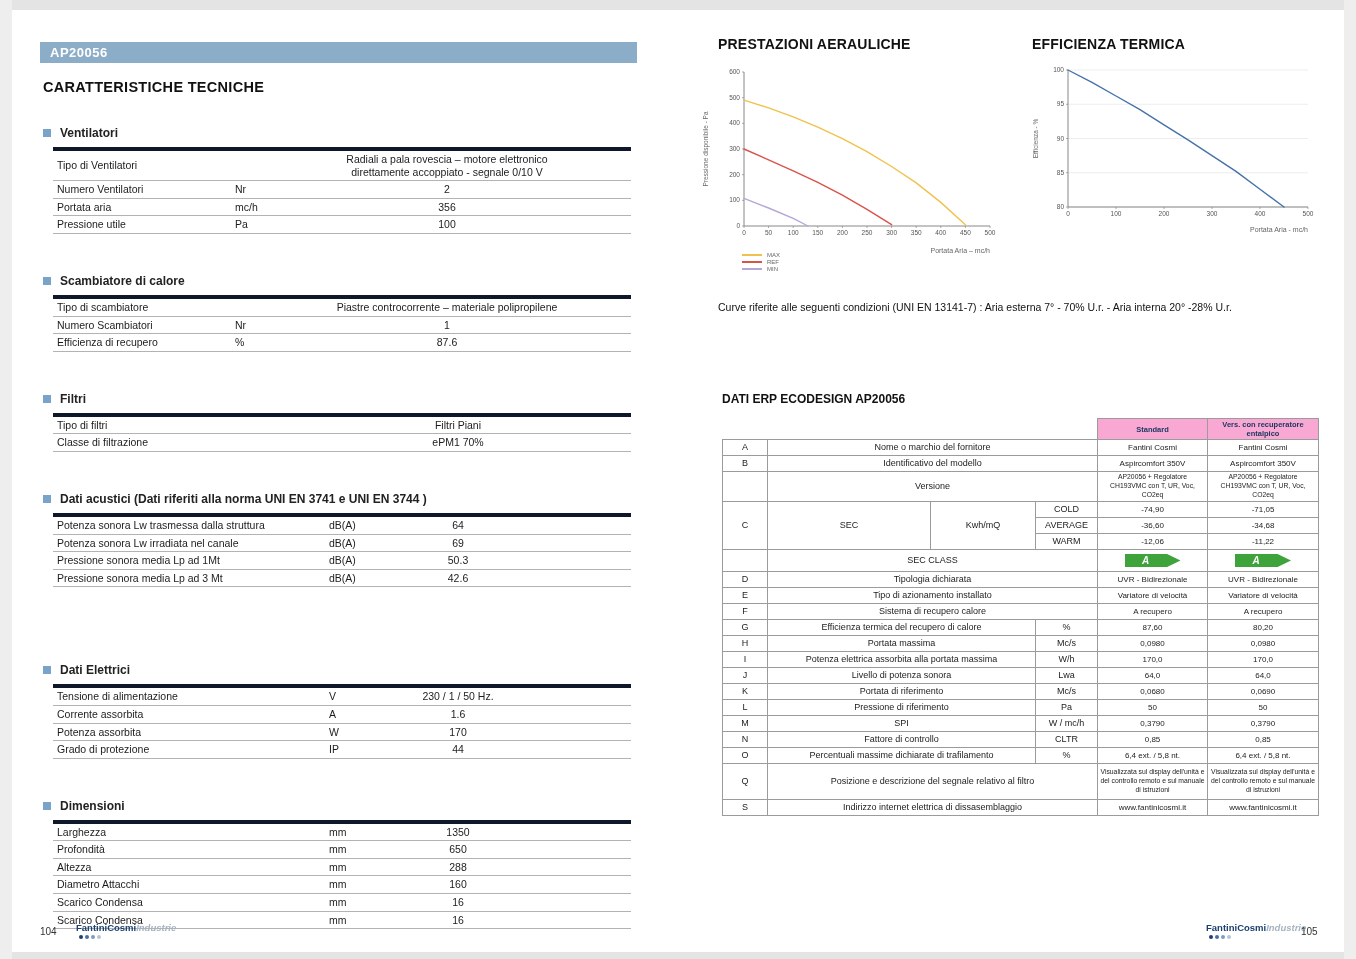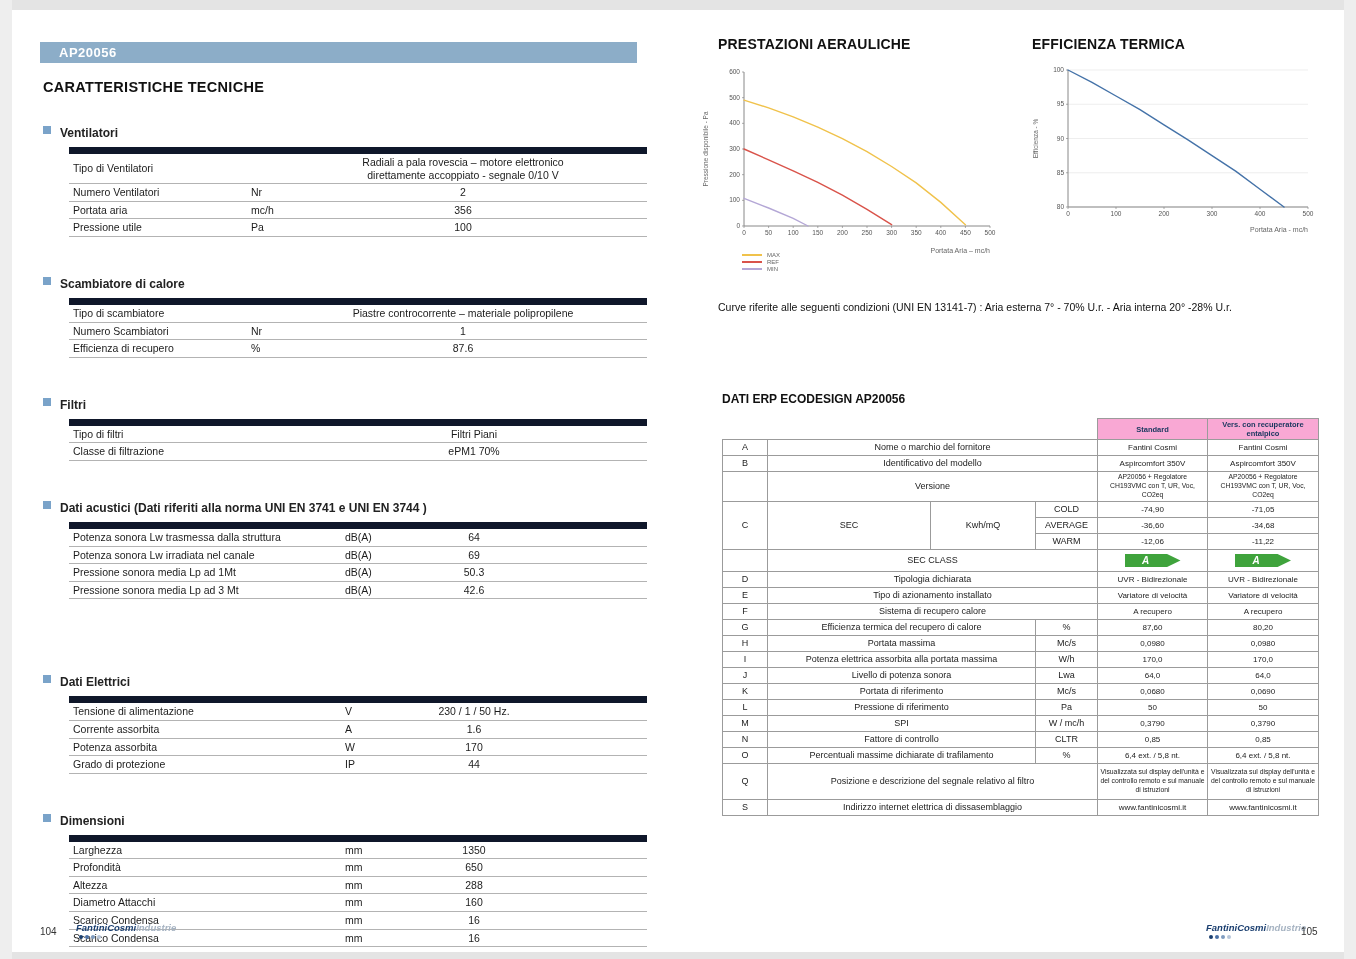--- a/index.html
+++ b/index.html
@@ -6,29 +6,29 @@
   html,body{width:1356px;height:959px}
   body{position:relative;background:#ffffff;font-family:"Liberation Sans",sans-serif;overflow:hidden;color:#1c1c1c}
   .edge{position:absolute;background:#e4e4e4;z-index:6}
   #edge-top{left:0;top:0;width:1356px;height:10px}
   #edge-bottom{left:0;top:952px;width:1356px;height:7px}
   #edge-left{left:0;top:0;width:12px;height:959px;background:#eeeeee}
   #edge-right{left:1344px;top:0;width:12px;height:959px;background:#eeeeee}
 
   
   .banner{position:absolute;left:40px;top:42px;width:597px;height:21px;background:#8cadc8;color:#fff;
-          font-weight:bold;font-size:13px;line-height:21px;padding-left:19px;letter-spacing:.5px}
+          font-weight:bold;font-size:13px;line-height:21px;padding-left:10px;letter-spacing:.5px}
   .main-heading{position:absolute;left:43px;top:79px;font-size:14.5px;font-weight:bold;color:#111;letter-spacing:.3px}
   .left-col{position:absolute;left:43px;top:120px;width:597px}
   .section{margin-top:40px}
   .section.first{margin-top:6px}
   .section.gap-lg{margin-top:76px}
-  .sec-title{display:flex;align-items:flex-start;gap:9px;font-size:12px;font-weight:bold;color:#222;margin-bottom:7px}
+  .sec-title{display:flex;align-items:center;gap:9px;font-size:12px;font-weight:bold;color:#222;margin-bottom:7px}
   .bullet{width:8px;height:8px;background:#7aa3c9;flex:0 0 auto}
-  table.spec{border-collapse:collapse;table-layout:fixed;width:578px;margin-left:26px;border-top:7px solid #0f172a}
+  table.spec{border-collapse:collapse;table-layout:fixed;width:578px;margin-left:10px;border-top:4px solid #0f172a}
   table.spec td{border-bottom:1px solid #b3b3b3;font-size:10.5px;color:#1c1c1c;padding:2px 4px;line-height:1.2;vertical-align:middle}
   table.spec td.val{text-align:center}
   table.spec.narrow td.val{padding-right:60px}
   table.spec.wide td.val{padding-right:110px}
   table.spec.narrow col.c1{width:178px} table.spec.narrow col.c2{width:88px}
   table.spec.wide col.c1{width:272px}  table.spec.wide col.c2{width:66px}
 
   
   .chart-title{position:absolute;top:36px;font-size:14px;font-weight:bold;color:#111;letter-spacing:.2px}
   #ct1{left:718px} #ct2{left:1032px}
@@ -58,21 +58,21 @@
   .sec-arrow{display:inline-block;width:56px;height:13px;background:#3fa33c;
              clip-path:polygon(0 0,76% 0,100% 50%,76% 100%,0 100%);
              color:#fff;font-weight:bold;font-style:italic;font-size:10px;line-height:13px;text-align:center;padding-right:14px}
 
   
   .pagenum{position:absolute;top:926px;font-size:10px;color:#333}
   #pn-left{left:40px} #pn-right{left:1301px}
   .brand{position:absolute;top:922px}
   #brand-left{left:76px} #brand-right{left:1206px}
   .brand-line{font-size:9.5px;white-space:nowrap}
-  .brand-main{color:#1b3f70;font-weight:bold;font-style:italic}
+  .brand-main{color:#1b3f70;font-weight:bold;}
   .brand-sub{color:#a6b3c2;font-weight:bold;font-style:italic}
   .brand-dots{display:flex;gap:2px;margin-top:2px;margin-left:3px}
   .brand-dots span{width:4px;height:4px;border-radius:50%;display:inline-block}
   .bd1{background:#1b3f70}.bd2{background:#4a6fa5}.bd3{background:#7f9cc0}.bd4{background:#b7c6d9}
 </style>
 </head>
 <body>
 
 <div class="edge" id="edge-top"></div>
 <div class="edge" id="edge-bottom"></div>

